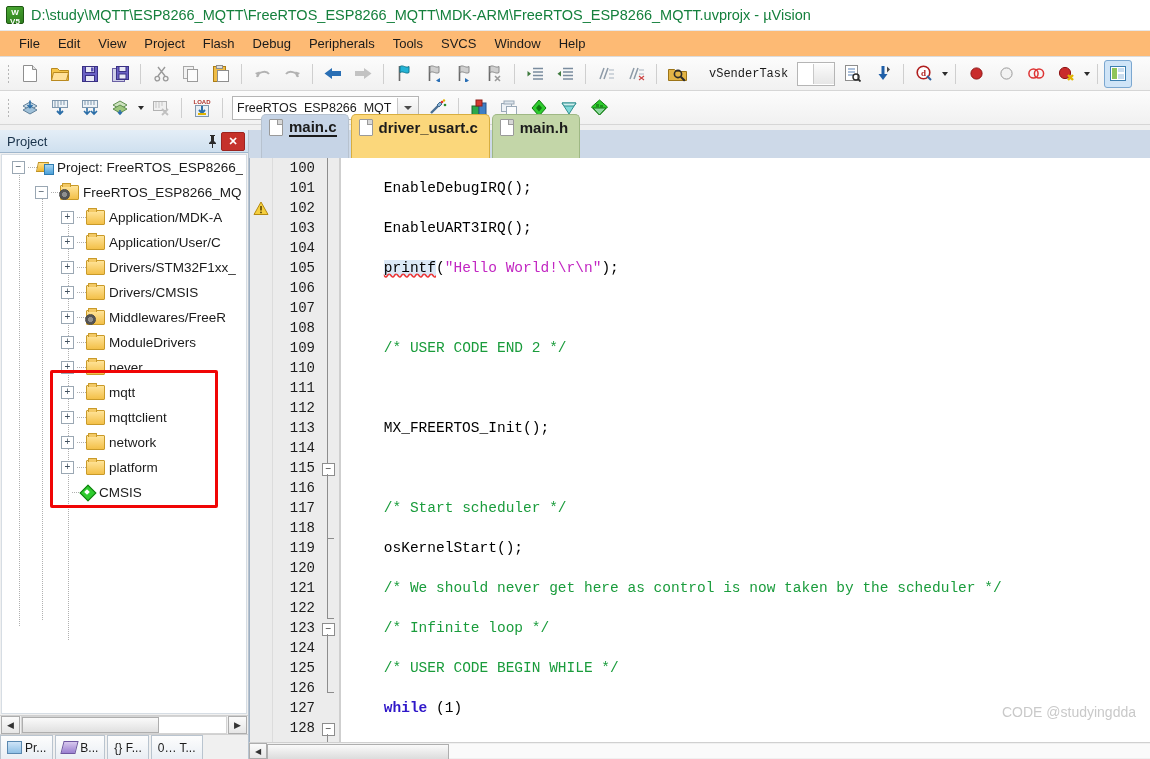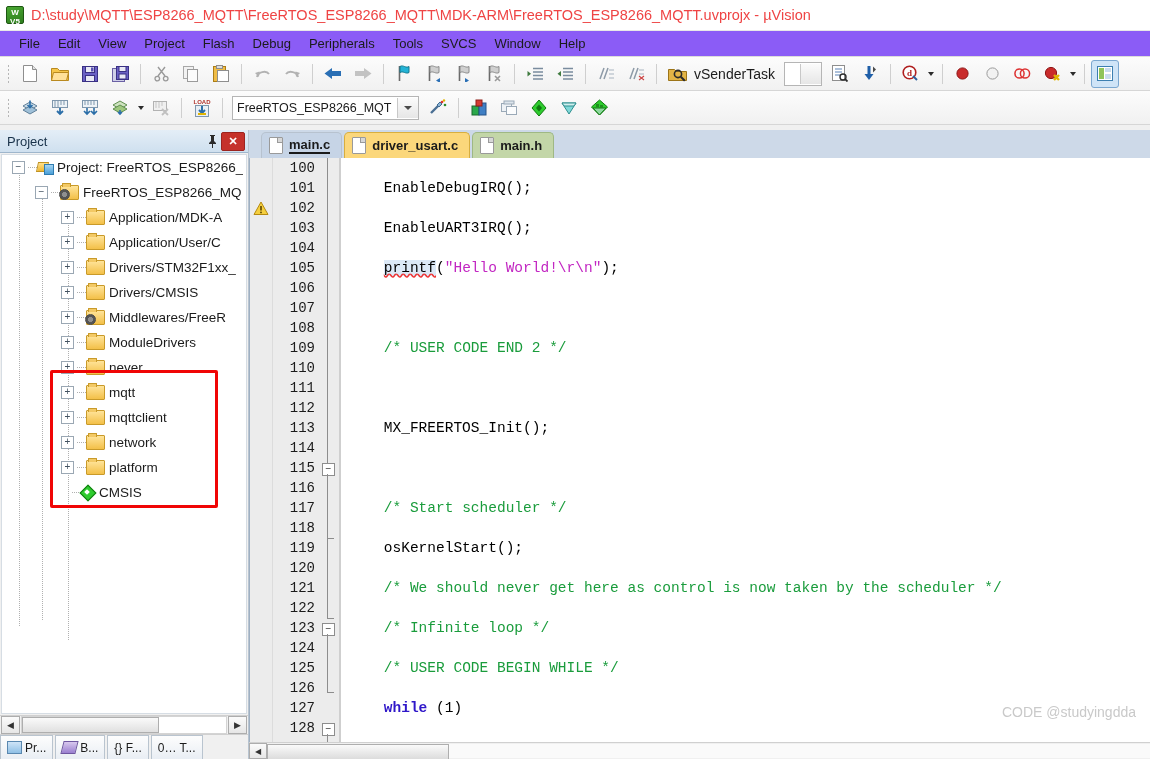--- a/index.html
+++ b/index.html
@@ -21,27 +21,27 @@
   }
   .titlebar .app-icon{
     width:18px;height:18px;margin-right:7px;flex:0 0 auto;
     background:linear-gradient(160deg,#4aa832,#2e7d1e);
     border:1px solid #1d5612;border-radius:2px;
     color:#fff;font-size:8px;font-weight:bold;line-height:9px;
     text-align:center;padding-top:1px;box-sizing:border-box;
     font-family:"Liberation Sans",sans-serif;
   }
   .titlebar .title-text{
-    font-size:14.5px;color:#ef4444;white-space:nowrap;
+    font-size:14.5px;color:#15803d;white-space:nowrap;
   }
 
   
   .menubar{
     height:25px;display:flex;align-items:center;
-    background:#8b5cf6;padding-left:10px;
+    background:#fdba74;padding-left:10px;
     border-bottom:1px solid #dcdcdc;
   }
   .menubar .mi{
     font-size:13px;color:#1b1b1b;padding:2px 9px;cursor:default;white-space:nowrap;
   }
 
   
   .toolbar{
     height:33px;display:flex;align-items:center;
     background:linear-gradient(#fcfcfc,#f1f1f1);
@@ -72,21 +72,21 @@
   .combo .ctext{flex:1;padding:0 4px;font-size:12.5px;color:#1b1b1b;
     white-space:nowrap;overflow:hidden;}
   .combo .cbtn{width:20px;height:20px;background:linear-gradient(#fbfbfb,#e6e6e6);
     border-left:1px solid #c8c8c8;display:flex;align-items:center;justify-content:center;}
   .combo .cbtn i{display:block;width:0;height:0;border-left:4px solid transparent;
     border-right:4px solid transparent;border-top:4px solid #4a4a4a;}
   .combo2{
     height:22px;width:36px;display:flex;align-items:center;justify-content:flex-end;
     border:1px solid #b5b5b5;background:#fff;margin:0 3px;flex:0 0 auto;
   }
-  .fname{font-size:14px;color:#1b1b1b;margin:0 6px 0 2px;white-space:nowrap;}
+  .fname{font-size:12px;color:#1b1b1b;margin:0 6px 0 17px;white-space:nowrap;font-family:Liberation Mono, monospace;}
 
   
   .main{position:absolute;left:0;top:130px;right:0;bottom:0;display:flex;}
 
   
   .projpanel{width:248px;flex:0 0 auto;display:flex;flex-direction:column;
     background:#f0f0f0;border-right:1px solid #b8c4d0;}
   .panelhead{
     height:22px;display:flex;align-items:center;
     background:linear-gradient(#e4eef7,#cfe0ef);
@@ -142,22 +142,22 @@
 
   .bottomtabs{height:24px;background:#f0f0f0;border-top:1px solid #d0d0d0;
     display:flex;align-items:flex-start;overflow:hidden;}
   .btab{height:23px;display:flex;align-items:center;padding:0 6px;
     background:linear-gradient(#fdfdfd,#e9eef4);border:1px solid #b9c4cf;
     border-bottom:none;margin-right:2px;font-size:12px;color:#1b1b1b;white-space:nowrap;}
 
   
   .editor{flex:1;display:flex;flex-direction:column;background:#fff;min-width:0;}
   .doctabs{height:28px;display:flex;align-items:flex-end;background:#cdd9e8;padding-left:12px;}
-  .dtab{height:25px;display:flex;align-items:center;padding:0 11px 0 7px;
-    border-radius:5px 5px 0 0;margin-right:2px;font-size:13px;color:#1b1b1b;
+  .dtab{height:25px;display:flex;align-items:center;padding:0 11px 18px 7px;
+    border-radius:5px 5px 0 0;margin-right:2px;font-size:15px;color:#1b1b1b;
     border:1px solid #b7c2cf;border-bottom:none;white-space:nowrap;margin-top:40px;}
   .dtab.active{background:#c6d4e6;}
   .dtab.yellow{background:#fbd77b;border-color:#d8ae3f;}
   .dtab.green{background:#c3d6a8;border-color:#9fb884;}
   .dtab .tlabel{margin-left:6px;}
   .dtab.active .tlabel{border-bottom:2px solid #1b1b1b;font-weight:bold;}
   .dtab.yellow .tlabel,.dtab.green .tlabel{font-weight:bold;}
   .fileicon{width:12px;height:15px;flex:0 0 auto;background:#fff;border:1px solid #9a9a9a;
     position:relative;border-radius:1px;}
   .fileicon:after{content:"";position:absolute;right:0;top:0;width:4px;height:4px;

